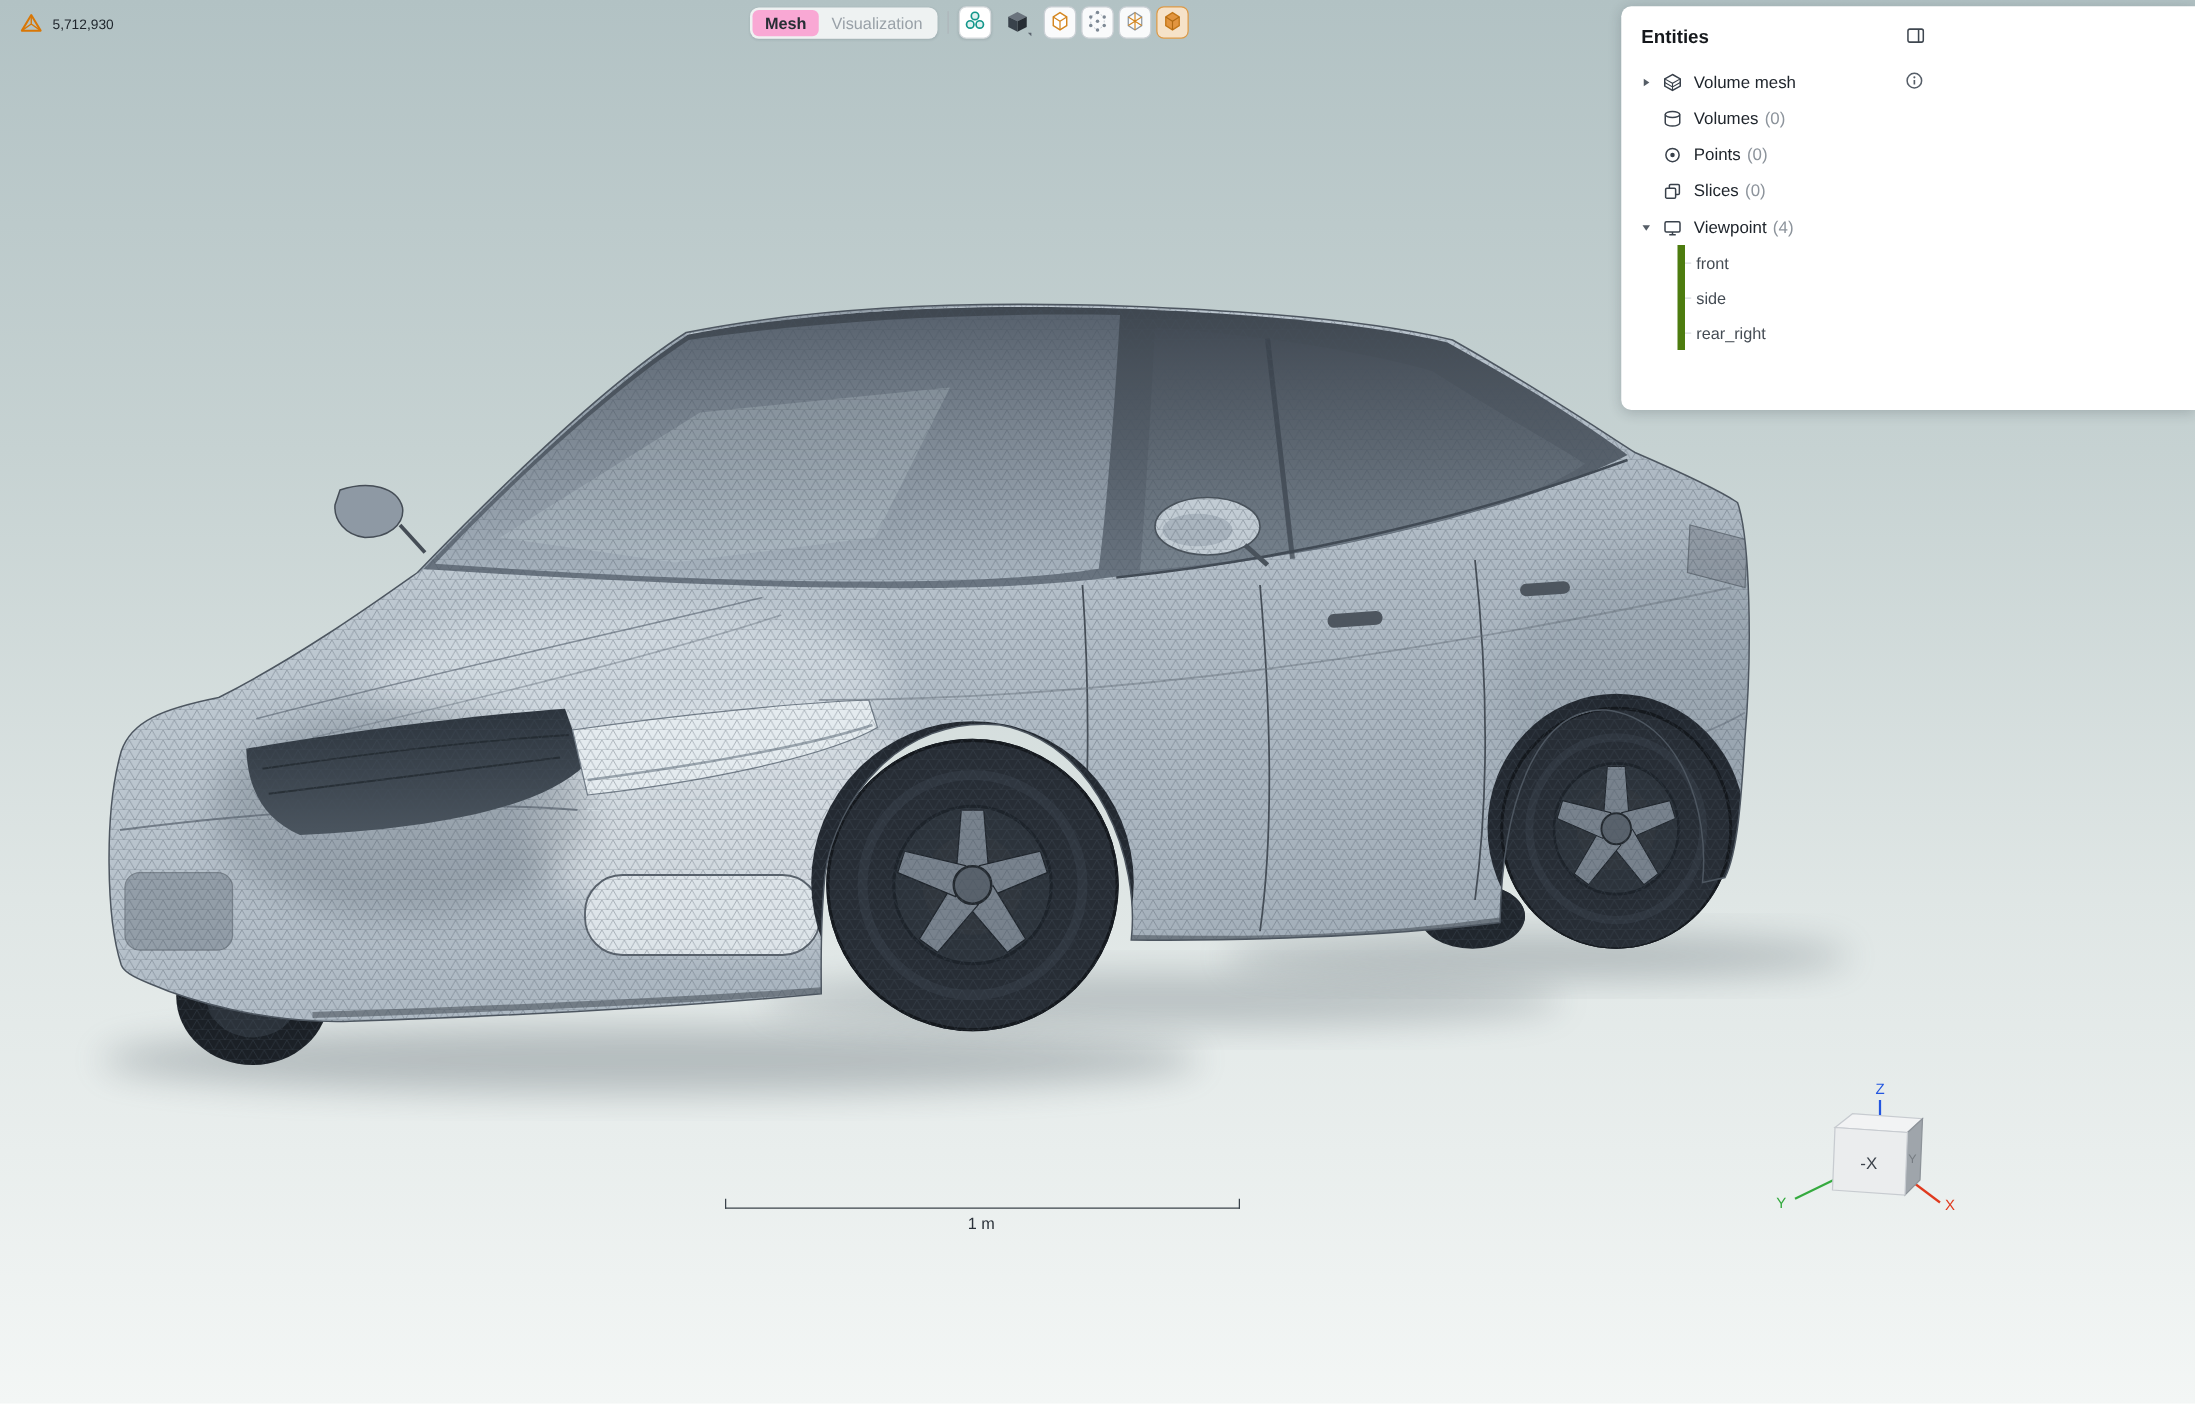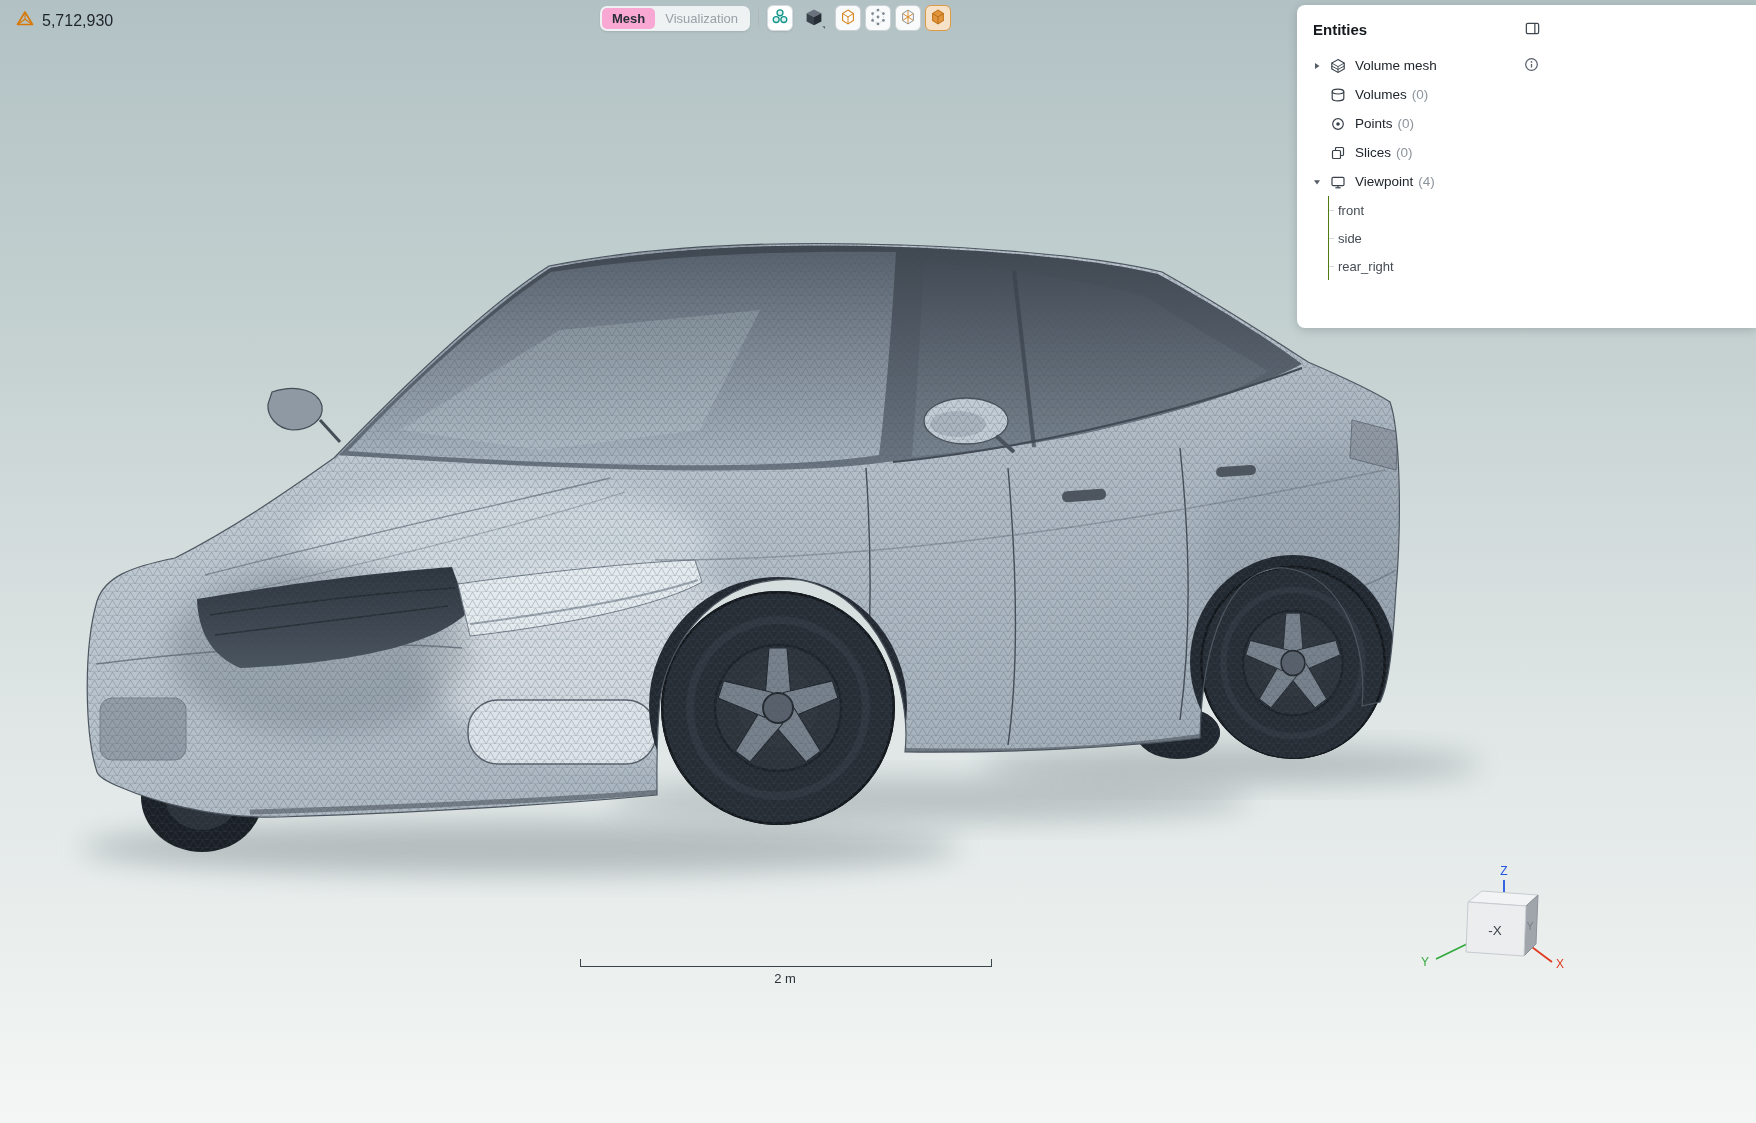--- a/index.html
+++ b/index.html
@@ -10,21 +10,21 @@
   }
   .viewport{
     position:absolute;inset:0;
     background:linear-gradient(180deg,#b2c2c4 0%,#c6d2d2 32%,#dfe6e5 64%,#f3f6f5 100%);
   }
   .scene{position:absolute;left:0;top:0;width:1756px;height:1123px;display:block;}
 
   
   .cellcount{
     position:absolute;left:16px;top:10px;display:flex;align-items:center;gap:8px;
-    font-size:16px;color:#1e242b;
+    font-size:11px;color:#1e242b;
   }
 
   
   .toolbar{position:absolute;left:600px;top:4px;height:28px;display:flex;align-items:center;gap:8px;}
   .tab-group{
     display:flex;align-items:center;background:rgba(255,255,255,.78);
     border-radius:7px;padding:2px;box-shadow:0 1px 2px rgba(20,30,40,.12);
   }
   .tab{padding:3px 10px;font-size:13px;border-radius:5px;color:#99a1a8;cursor:default;white-space:nowrap;}
   .tab.active{background:#f9a8d4;color:#272e35;font-weight:bold;}
@@ -48,21 +48,21 @@
   }
   .panel-header{position:relative;padding:16px 16px 12px 16px;}
   .panel-title{font-size:15px;font-weight:bold;color:#15181c;}
   .collapse-btn{position:absolute;left:226px;top:16px;width:18px;height:18px;display:flex;align-items:center;justify-content:center;background:none;border:none;padding:0;}
   .trow{height:29px;display:flex;align-items:center;padding-left:16px;position:relative;font-size:13.5px;color:#20262d;}
   .caret{width:15px;display:flex;align-items:center;}
   .ticon{width:16px;height:16px;margin:0 9px 0 2px;display:flex;align-items:center;justify-content:center;}
   .lbl{white-space:nowrap;}
   .cnt{color:#8d949c;margin-left:5px;}
   .info-btn{position:absolute;left:226px;top:6px;width:17px;height:17px;background:none;border:none;padding:0;display:flex;align-items:center;justify-content:center;}
-  .tree-children{margin-left:31px;border-left:1px solid #4d7c0f;}
+  .tree-children{margin-left:45px;border-left:6px solid #4d7c0f;}
   .tree-child{height:28px;display:flex;align-items:center;padding-left:9px;font-size:13px;color:#454c54;position:relative;}
   .tree-child::before{content:"";position:absolute;left:0;top:50%;width:5px;height:1px;background:#d8dce0;}
 
   
   .scaleline{
     position:absolute;left:580px;top:959px;width:410px;height:7px;
     border-left:1.5px solid #3b434b;border-right:1.5px solid #3b434b;border-bottom:1.5px solid #3b434b;
   }
   .scalelabel{
     position:absolute;left:580px;top:971px;width:410px;text-align:center;
@@ -404,21 +404,21 @@
     <div class="tree-child">
       <span>side</span>
     </div>
     <div class="tree-child">
       <span>rear_right</span>
     </div>
   </div>
 </div>
 
 <div class="scaleline"></div>
-<div class="scalelabel">2 m</div>
+<div class="scalelabel">1 m</div>
 
 <svg class="gizmo" viewBox="0 0 156 112">
   <line x1="92" y1="58" x2="92" y2="16" stroke="#2356e0" stroke-width="1.8"></line>
   <line x1="92" y1="62" x2="24" y2="95" stroke="#35aa3f" stroke-width="1.8"></line>
   <line x1="92" y1="62" x2="140" y2="98" stroke="#e03a1e" stroke-width="1.8"></line>
   <g>
     <polygon points="56,38 70,27 126,31 114,42" fill="#f2f3f4" stroke="#c7cbd0" stroke-width="1"></polygon>
     <polygon points="114,42 126,31 124,80 112,92" fill="#9fa5ab" stroke="#8d9399" stroke-width="1"></polygon>
     <polygon points="56,38 114,42 112,92 54,88" fill="#ebedee" stroke="#c7cbd0" stroke-width="1"></polygon>
     <text x="83" y="71" text-anchor="middle" font-size="13.5" fill="#3c434b" font-family="Liberation Sans, sans-serif">-X</text>

